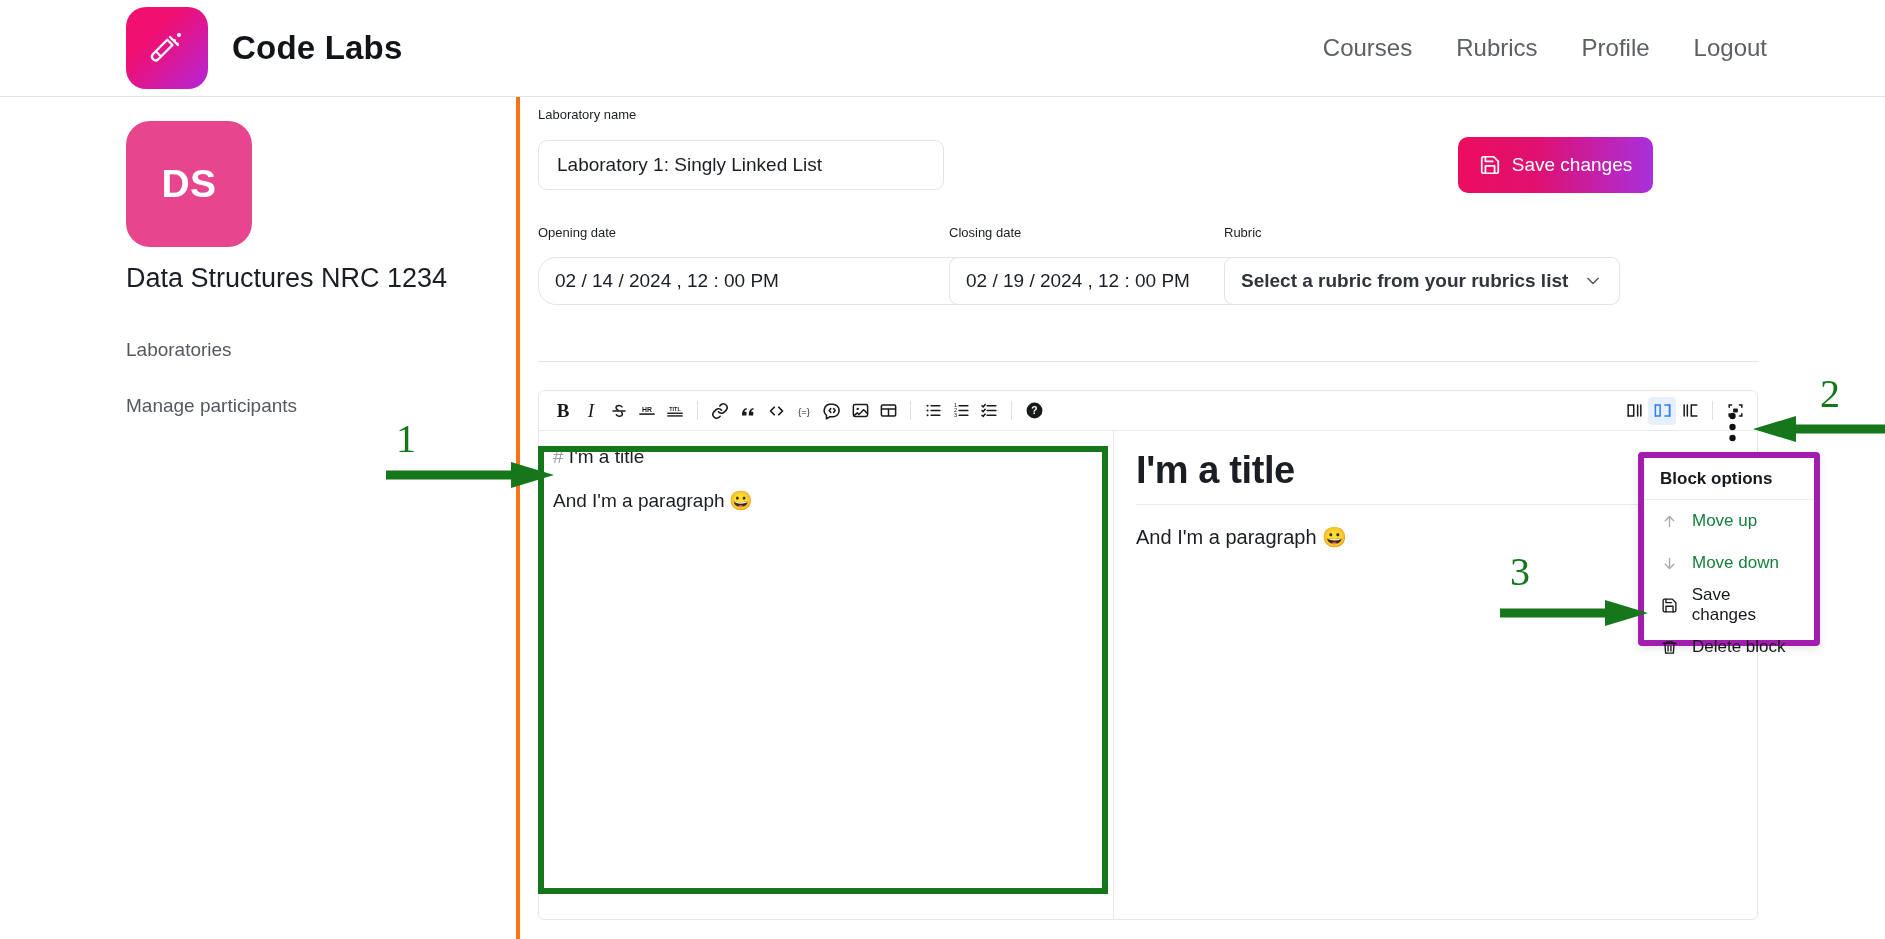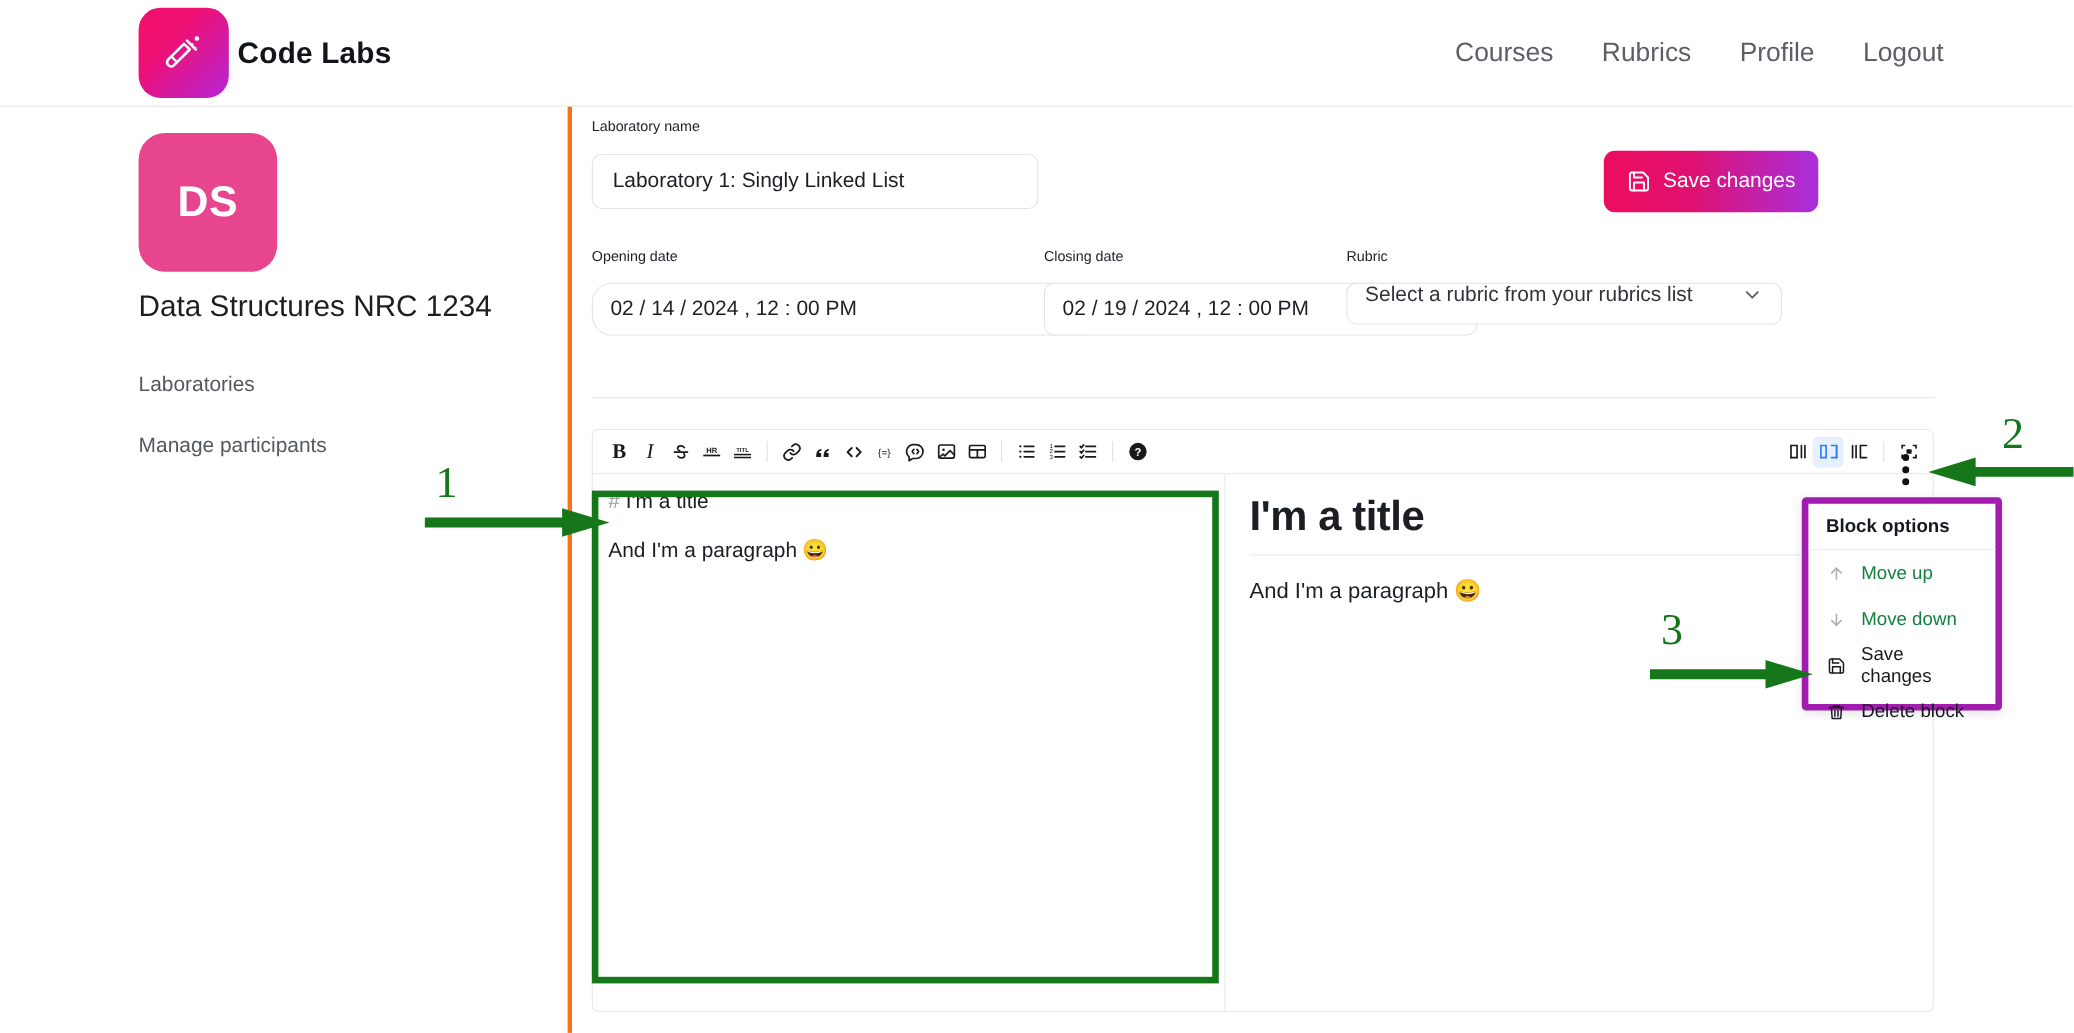--- a/index.html
+++ b/index.html
@@ -19,21 +19,21 @@
   }
   .brand { display: flex; align-items: center; margin-left: 126px; }
   .logo-box {
     width: 82px; height: 82px; border-radius: 20px;
     background: linear-gradient(135deg, #f3106b 0%, #ef1074 35%, #b525d8 100%);
     display: flex; align-items: center; justify-content: center;
     position: relative;
   }
   .logo-box svg { display: block; }
   .brand-name {
-    margin-left: 8px; font-size: 27px; font-weight: bold; color: #111418;
+    margin-left: 24px; font-size: 33px; font-weight: bold; color: #111418;
     letter-spacing: .2px;
   }
   .nav { margin-left: auto; margin-right: 118px; display: flex; align-items: flex-end; }
   .nav a {
     font-size: 24px; color: #5c6066; text-decoration: none; margin-left: 44px;
   }
   .nav a:first-child { margin-left: 0; }
 
   
   .sidebar {
@@ -77,24 +77,24 @@
     position: absolute; height: 48px;
     border: 1px solid #e2e4e8; border-radius: 9px; background: #fff;
     display: flex; align-items: center; padding: 0 16px;
     font-size: 19px; color: #1b1f24;
   }
   .date-input .cal { margin-left: auto; display: flex; }
   #open-date { left: 17px; top: 160px; width: 467px; border-radius: 18px; }
   #close-date { left: 428px; top: 160px; width: 394px; }
 
   .select-input {
-    position: absolute; left: 703px; top: 160px; width: 396px; height: 38px;
+    position: absolute; left: 703px; top: 160px; width: 396px; height: 48px;
     border: 1px solid #e2e4e8; border-radius: 9px; background: #fff;
-    display: flex; align-items: flex-start; padding: 0 16px;
-    font-size: 19px; color: #31353b;
+    display: flex; align-items: center; padding: 0 16px;
+    font-size: 19px; color: #31353b; font-weight: bold;
   }
   .select-input .chev { margin-left: auto; display: flex; }
 
   .save-btn {
     position: absolute; left: 937px; top: 40px; width: 195px; height: 56px;
     border-radius: 10px; border: none; cursor: pointer;
     background: linear-gradient(90deg, #ec0d5e 0%, #e01070 40%, #a92fdd 100%);
     color: #fff; font-size: 19px; font-family: "Liberation Sans", sans-serif;
     display: flex; align-items: center; justify-content: center; gap: 11px;
   }

